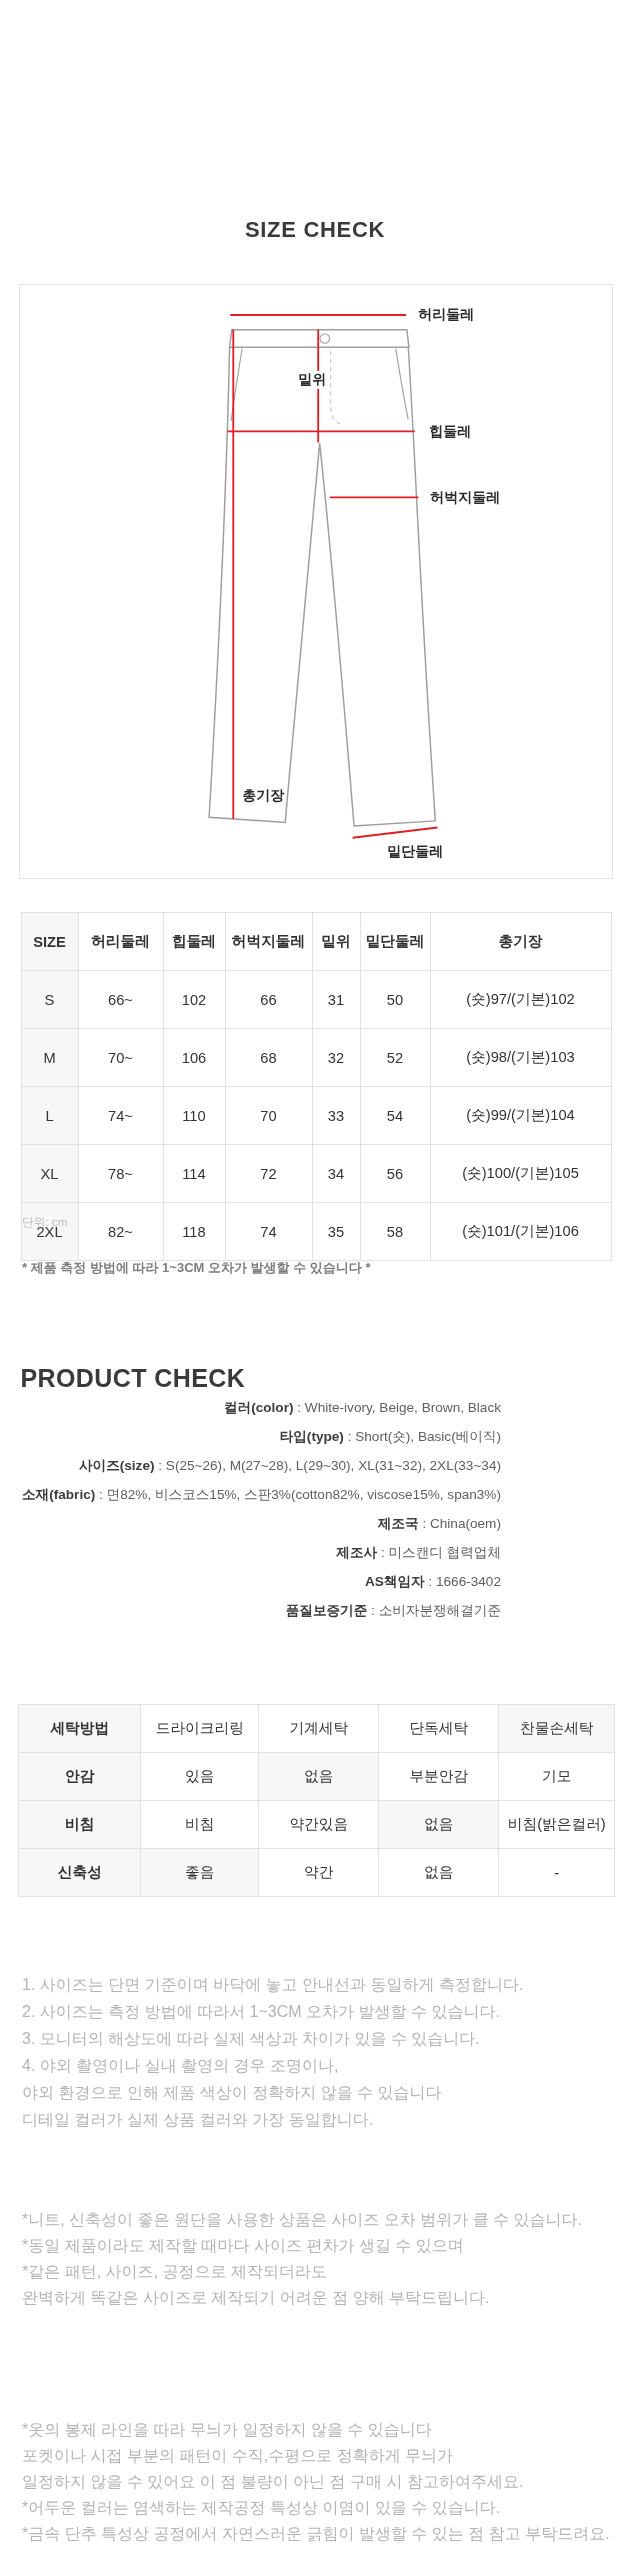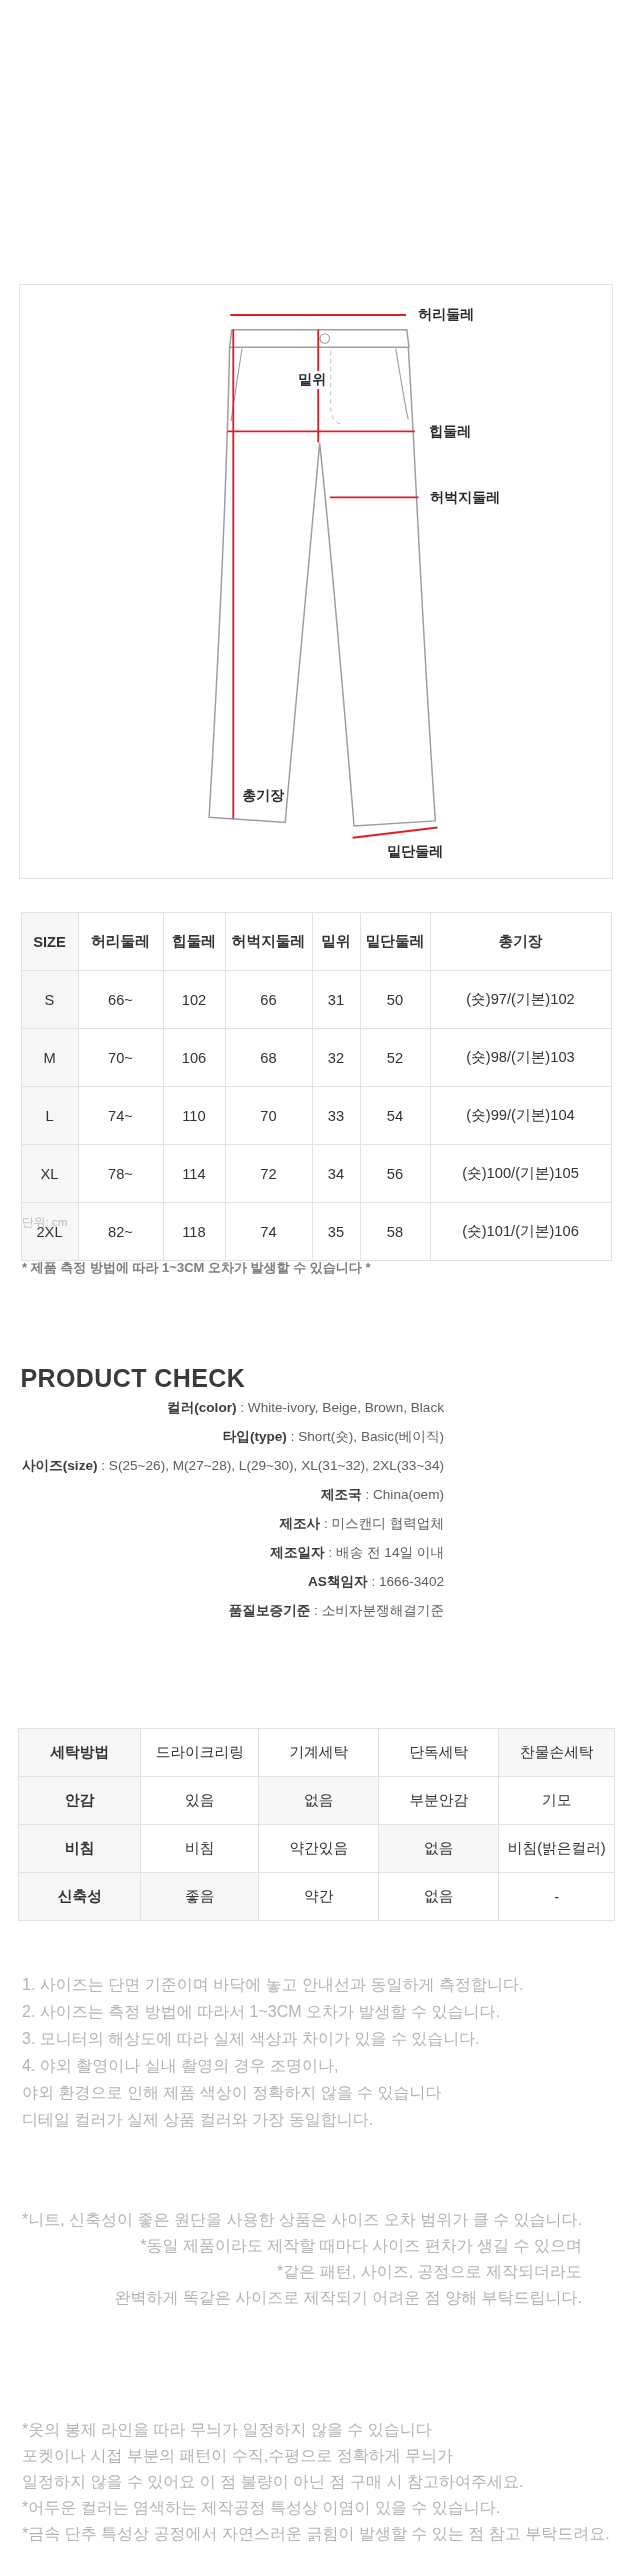--- a/index.html
+++ b/index.html
@@ -20,45 +20,46 @@
   
   table{border-collapse:collapse;table-layout:fixed;}
   td,th{border:0.7px solid #e2e2e2;text-align:center;vertical-align:middle;font-size:14.7px;color:#333;font-weight:normal;overflow:hidden;white-space:nowrap;}
   .gray-cell{background:#f7f7f7;text-align:center;}
 
   .size-table{left:20.5px;top:912px;width:591px;}
   .size-table th{font-weight:bold;}
   .size-table tr{height:58px;}
   .size-table td:first-child,.size-table th:first-child{background:#f7f7f7;}
 
-  .care-table{left:18.3px;top:1704px;width:596px;margin-top:24px;}
+  .care-table{left:18.3px;top:1704px;width:596px;}
   .care-table tr{height:48px;}
   .care-table td:first-child{font-weight:bold;background:#f7f7f7;}
 
   
   .unit-note{left:22px;top:1215px;font-size:11.7px;color:#b9b9b9;}
   .tolerance-note{left:22px;top:1259px;font-size:13px;color:#7d7d7d;font-weight:bold;}
 
   
   .product-info{left:22px;top:1393px;text-align:right;}
   .pi-row{height:29px;line-height:29px;font-size:13.6px;white-space:nowrap;}
   .pi-label{font-weight:bold;color:#3d3d3d;}
   .pi-value{color:#5f5f5f;}
 
   
   .note-block{left:22px;font-size:16px;color:#b4b4b4;white-space:nowrap;}
   .nb1{top:1971px;}.nb1 div{height:27px;line-height:27px;}
-  .nb2{top:2207px;}.nb2 div{height:26px;line-height:26px;text-align:right;}
+  .nb2{top:2207px;}.nb2 div{height:26px;line-height:26px;}
   .nb3{top:2417px;}.nb3 div{height:26px;line-height:26px;}
 </style>
 </head>
 <body>
 
 <div id="page">
 
+  <div class="abs main-title">SIZE CHECK</div>
 
   <div class="abs diagram-box">
     <svg width="592" height="593" viewBox="0 0 808 810">
 
       <path d="M286,85 C283,220 276,420 258,727 L362,734 C380,520 400,300 409,216 C418,300 438,520 456,739 L567,732 C546,420 539,220 530,85 Z" fill="#ffffff" stroke="#9e9e9e" stroke-width="2"></path>
 
       <path d="M289,61 L528,61 L531,85 L286,85 Z" fill="#ffffff" stroke="#9e9e9e" stroke-width="2"></path>
 
       <circle cx="416" cy="73" r="6.5" fill="none" stroke="#9e9e9e" stroke-width="1.5"></circle>
 
@@ -154,23 +155,23 @@
 
   <div class="abs unit-note">단위: cm</div>
   <div class="abs tolerance-note">* 제품 측정 방법에 따라 1~3CM 오차가 발생할 수 있습니다 *</div>
 
   <div class="abs product-title">PRODUCT CHECK</div>
 
   <div class="abs product-info" id="product-info">
       <div class="pi-row"><span class="pi-label">컬러(color)</span><span class="pi-value"> : White-ivory, Beige, Brown, Black</span></div>
       <div class="pi-row"><span class="pi-label">타입(type)</span><span class="pi-value"> : Short(숏), Basic(베이직)</span></div>
       <div class="pi-row"><span class="pi-label">사이즈(size)</span><span class="pi-value"> : S(25~26), M(27~28), L(29~30), XL(31~32), 2XL(33~34)</span></div>
+      <div class="pi-row"><span class="pi-label">소재(fabric)</span><span class="pi-value"> : 면82%, 비스코스15%, 스판3%(cotton82%, viscose15%, span3%)</span></div>
       <div class="pi-row"><span class="pi-label">제조국</span><span class="pi-value"> : China(oem)</span></div>
       <div class="pi-row"><span class="pi-label">제조사</span><span class="pi-value"> : 미스캔디 협력업체</span></div>
-      <div class="pi-row"><span class="pi-label">제조일자</span><span class="pi-value"> : 배송 전 14일 이내</span></div>
       <div class="pi-row"><span class="pi-label">AS책임자</span><span class="pi-value"> : 1666-3402</span></div>
       <div class="pi-row"><span class="pi-label">품질보증기준</span><span class="pi-value"> : 소비자분쟁해결기준</span></div>
     </div>
 
   <table class="abs care-table">
     <colgroup>
       <col style="width:122px">
         <col style="width:118px">
         <col style="width:120px">
       <col style="width:120px">

